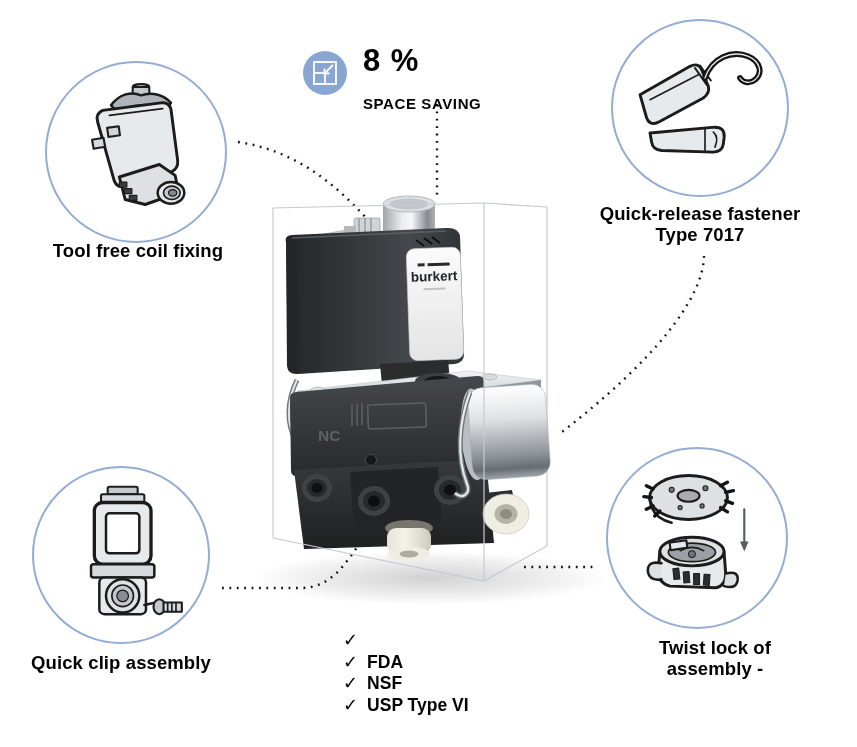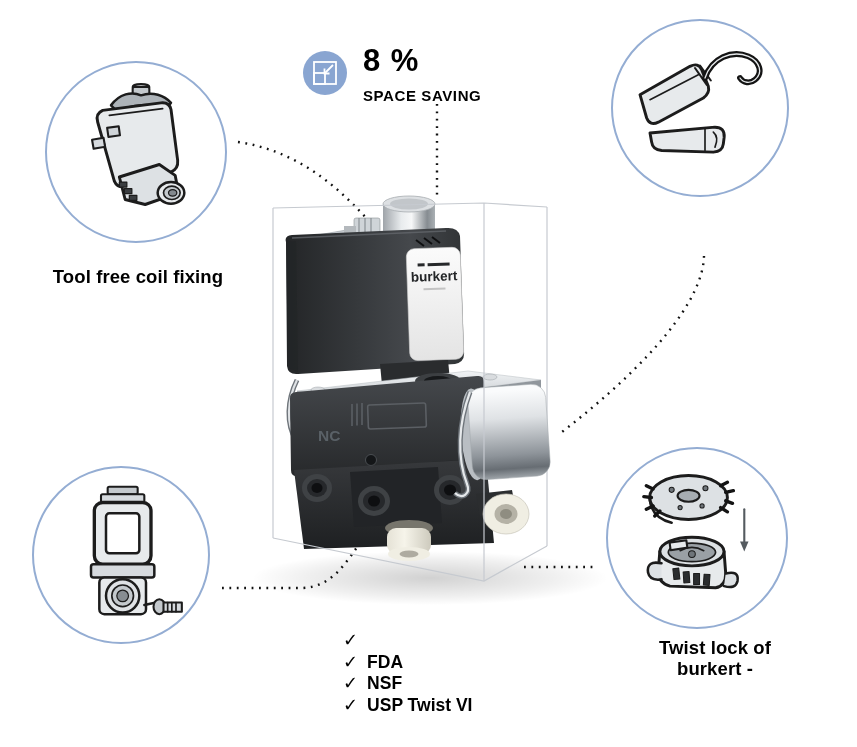--- a/index.html
+++ b/index.html
@@ -13,32 +13,32 @@
     display:flex;align-items:center;justify-content:center;z-index:2;background:#fff;
   }
   .fc-tl{left:45px;top:61px;width:178px;height:178px;}
   .fc-tr{left:611px;top:19px;width:174px;height:174px;}
   .fc-bl{left:32px;top:466px;width:174px;height:174px;}
   .fc-br{left:606px;top:447px;width:178px;height:178px;}
   .feature-label{
     position:absolute;z-index:3;text-align:center;font-weight:bold;
     font-size:18.5px;line-height:21px;letter-spacing:.1px;
   }
-  .lbl-tl{left:18px;top:266px;width:240px;}
+  .lbl-tl{left:18px;top:240px;width:240px;}
   .lbl-tr{left:585px;top:203px;width:230px;}
   .lbl-bl{left:11px;top:652px;width:220px;}
   .lbl-br{left:605px;top:637px;width:220px;}
   .badge{position:absolute;left:303px;top:44px;z-index:3;display:flex;align-items:flex-start;}
   .badge-icon{
     width:44px;height:44px;border-radius:50%;background:#89a5d1;margin-top:7px;
     display:flex;align-items:center;justify-content:center;flex:0 0 auto;
   }
   .badge-text{margin-left:16px;}
   .badge-value{font-size:31px;font-weight:bold;line-height:33px;letter-spacing:1px;}
-  .badge-label{font-size:15px;font-weight:bold;letter-spacing:.6px;margin-top:10px;}
+  .badge-label{font-size:15px;font-weight:bold;letter-spacing:.6px;margin-top:18px;}
   .certs{position:absolute;left:343px;top:630px;z-index:3;list-style:none;margin:0;padding:0;}
   .certs li{display:flex;align-items:baseline;font-size:17.5px;font-weight:bold;line-height:21.5px;}
   .certs .check{font-weight:400;font-size:18px;margin-right:9px;}
   .ill{display:block;}
 </style>
 </head>
 <body>
 
 <div class="stage">
 
@@ -261,40 +261,45 @@
         <path d="M30,80 L88,50" fill="none" stroke-width="2"></path>
         <path d="M84,42 L98,62 M90,39 L103,57" fill="none" stroke-width="2.5"></path>
         <path d="M96,54 C104,30 128,20 148,28 C162,34 166,48 156,56 C150,61 142,60 138,54" fill="none" stroke="#141414" stroke-width="7"></path>
         <path d="M96,54 C104,30 128,20 148,28 C162,34 166,48 156,56 C150,61 142,60 138,54" fill="none" stroke="#e7eaec" stroke-width="1.6"></path>
         <path d="M30,120 L108,113 Q120,113 119,125 L118,133 Q117,142 106,143 L44,141 Q33,140 32,131 Z" fill="#e7eaec" stroke-width="3.5"></path>
         <path d="M96,115 L96,141" fill="none" stroke-width="2"></path>
         <path d="M106,119 Q113,125 108,137" fill="none" stroke-width="2"></path>
       </g>
     </svg>
   </div>
+  <div class="feature-label lbl-tr">
+    <div>Quick-release fastener</div>
+    <div>Type 7017</div>
+  </div>
 
   <div class="feature-circle fc-bl">
     <svg width="150" height="150" viewBox="0 0 180 180" class="ill">
       <g stroke="#1c1c1c" stroke-linejoin="round" stroke-linecap="round">
         <rect x="74" y="8" width="36" height="9" rx="2" fill="#c4c9cd" stroke-width="2.5"></rect>
         <rect x="66" y="17" width="52" height="10" rx="2" fill="#d6dade" stroke-width="2.5"></rect>
         <rect x="58" y="27" width="68" height="74" rx="10" fill="#e7eaec" stroke-width="4"></rect>
         <rect x="72" y="40" width="40" height="48" rx="4" fill="#ffffff" stroke-width="3"></rect>
         <rect x="54" y="101" width="76" height="16" rx="3" fill="#d6dade" stroke-width="3"></rect>
         <rect x="64" y="117" width="56" height="44" rx="6" fill="#e7eaec" stroke-width="3"></rect>
         <circle cx="92" cy="139" r="20" fill="#dfe2e5" stroke-width="3"></circle>
         <circle cx="92" cy="139" r="13" fill="#c4c9cd" stroke-width="2"></circle>
         <circle cx="92" cy="139" r="7" fill="#878d92" stroke-width="1.5"></circle>
         <path d="M118,150 L132,147" fill="none" stroke-width="3"></path>
         <ellipse cx="136" cy="152" rx="7" ry="9" fill="#c4c9cd" stroke-width="2.5"></ellipse>
         <rect x="141" y="147" width="22" height="11" fill="#d6dade" stroke-width="2.5"></rect>
         <path d="M146,147 L146,158 M151,147 L151,158 M156,147 L156,158" fill="none" stroke-width="2"></path>
       </g>
     </svg>
   </div>
+  <div class="feature-label lbl-bl">Quick clip assembly</div>
 
   <div class="feature-circle fc-br">
     <svg width="152" height="152" viewBox="0 0 180 180" class="ill">
       <g stroke="#1c1c1c" stroke-linejoin="round" stroke-linecap="round">
         <ellipse cx="80" cy="42" rx="46" ry="26" fill="#dde1e4" stroke-width="3.5"></ellipse>
         <path d="M34,44 Q36,66 60,72" fill="none" stroke-width="3"></path>
         <path d="M38,32 L30,28 M36,42 L27,41 M38,52 L30,56 M46,58 L40,64 M118,28 L126,24 M124,36 L133,34 M124,46 L132,49 M118,54 L126,59" stroke="#141414" stroke-width="4" fill="none"></path>
         <ellipse cx="80" cy="40" rx="13" ry="7" fill="#a7adb2" stroke-width="2.5"></ellipse>
         <circle cx="60" cy="33" r="3" fill="#6f757a" stroke-width="1.2"></circle>
         <circle cx="100" cy="31" r="3" fill="#6f757a" stroke-width="1.2"></circle>
@@ -312,34 +317,34 @@
         <ellipse cx="84" cy="106" rx="38" ry="17" fill="#dde1e4" stroke-width="3.5"></ellipse>
         <ellipse cx="84" cy="107" rx="28" ry="11" fill="#9aa0a5" stroke-width="2"></ellipse>
         <path d="M70,105 Q84,97 98,105" fill="none" stroke-width="2"></path>
         <circle cx="84" cy="109" r="4" fill="#6f757a" stroke-width="1.2"></circle>
         <rect x="58" y="94" width="20" height="9" fill="#e7eaec" stroke-width="2.5" transform="rotate(-8 68 98)"></rect>
       </g>
     </svg>
   </div>
   <div class="feature-label lbl-br">
     <div>Twist lock of</div>
-    <div>burkert -</div>
+    <div>assembly -</div>
   </div>
 
   <ul class="certs">
     <li>
       <span class="check">✓</span>
     </li>
     <li>
       <span class="check">✓</span>
       <span>FDA</span>
     </li>
     <li>
       <span class="check">✓</span>
       <span>NSF</span>
     </li>
     <li>
       <span class="check">✓</span>
-      <span>USP Twist VI</span>
+      <span>USP Type VI</span>
     </li>
   </ul>
 
 </div>
 
 </body></html>

